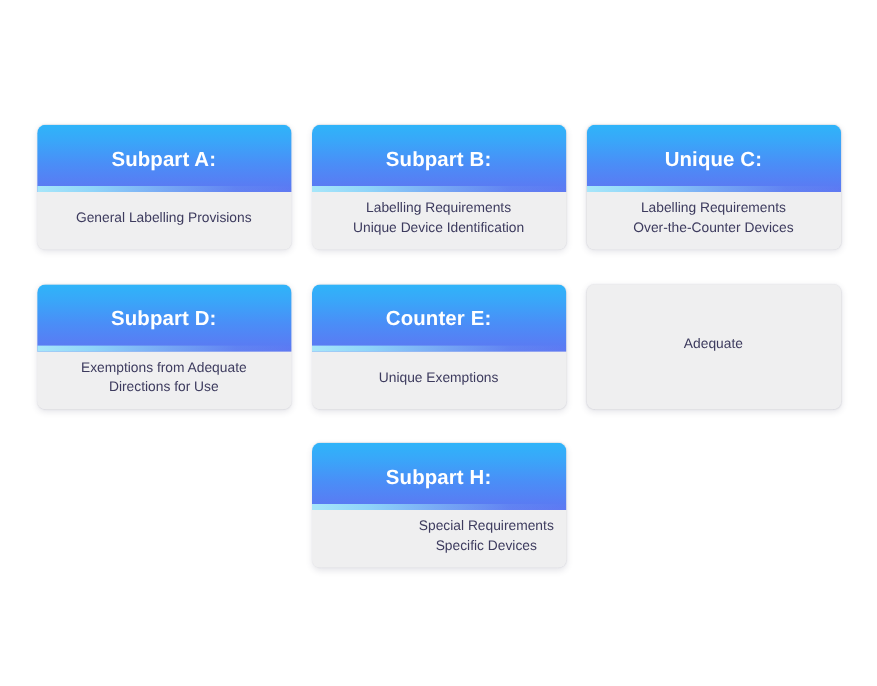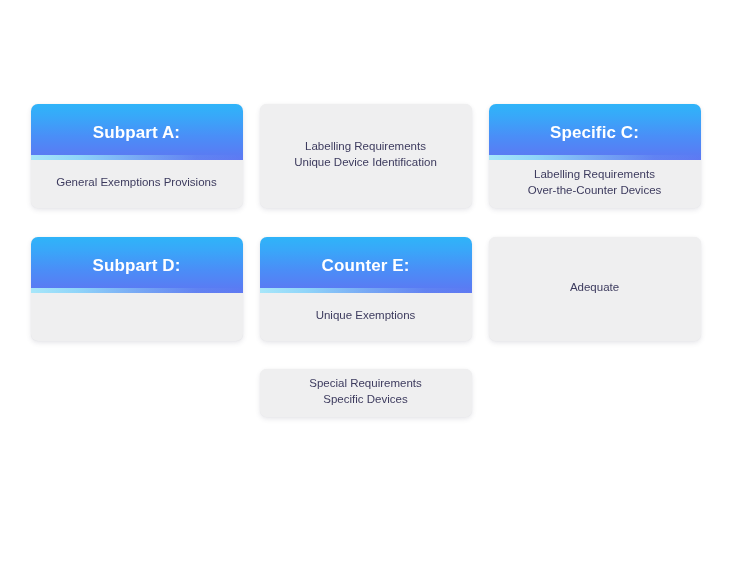--- a/index.html
+++ b/index.html
@@ -99,62 +99,69 @@
   .card-body-text {
     color: #3d3b5e;
     font-size: 11.5px;
     line-height: 15.5px;
     text-align: center;
     white-space: pre-line;
   }
 
   .row-1 .card-body { height: 48px; }
   .row-2 .card-body { height: 45px; }
-  .row-3 .card-body { height: 45px; }
+  .row-3 .card-body { height: 45px; justify-content: flex-end; }
 </style>
 </head>
 <body>
 
 <div id="board">
 
   <div class="card-row row-1" id="row-1">
 
     <div class="card">
       <div class="card-header">
         <div class="card-title">Subpart A:</div>
       </div>
       <div class="card-body">
-        <div class="card-body-text">General Exemptions Provisions</div>
+        <div class="card-body-text">General Labelling Provisions</div>
       </div>
     </div>
 
     <div class="card">
+      <div class="card-header">
+        <div class="card-title">Subpart B:</div>
+      </div>
       <div class="card-body">
         <div class="card-body-text">Labelling Requirements
 Unique Device Identification</div>
       </div>
     </div>
 
     <div class="card">
       <div class="card-header">
-        <div class="card-title">Specific C:</div>
+        <div class="card-title">Unique C:</div>
       </div>
       <div class="card-body">
         <div class="card-body-text">Labelling Requirements
 Over-the-Counter Devices</div>
       </div>
     </div>
 
   </div>
 
   <div class="card-row row-2" id="row-2">
 
     <div class="card">
       <div class="card-header">
         <div class="card-title">Subpart D:</div>
+      </div>
+      <div class="card-body">
+        <div class="card-body-text">Exemptions from Adequate
+Directions for Use</div>
       </div>
     </div>
 
     <div class="card">
       <div class="card-header">
         <div class="card-title">Counter E:</div>
       </div>
       <div class="card-body">
         <div class="card-body-text">Unique Exemptions</div>
       </div>
@@ -164,20 +171,23 @@
       <div class="card-body">
         <div class="card-body-text">Adequate</div>
       </div>
     </div>
 
   </div>
 
   <div class="card-row row-3" id="row-3">
 
     <div class="card">
+      <div class="card-header">
+        <div class="card-title">Subpart H:</div>
+      </div>
       <div class="card-body">
         <div class="card-body-text">Special Requirements
 Specific Devices</div>
       </div>
     </div>
 
   </div>
 
 </div>
 

